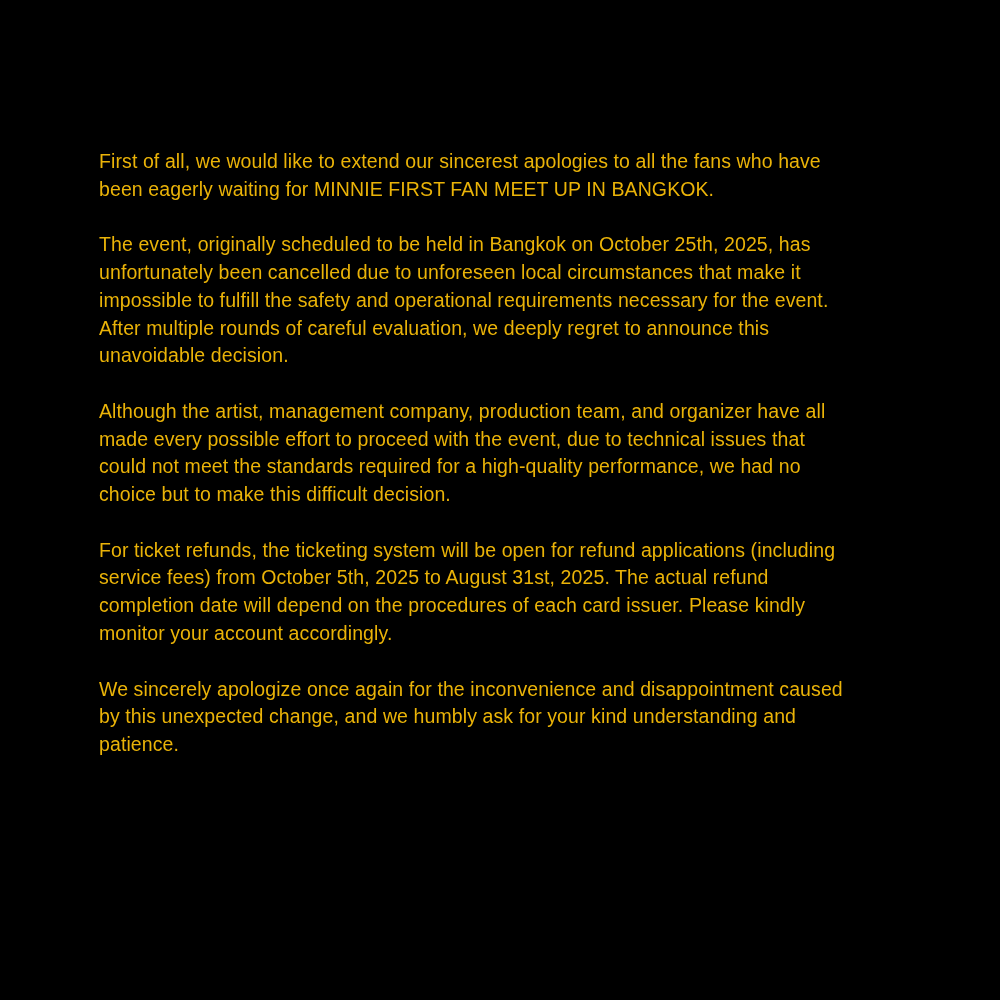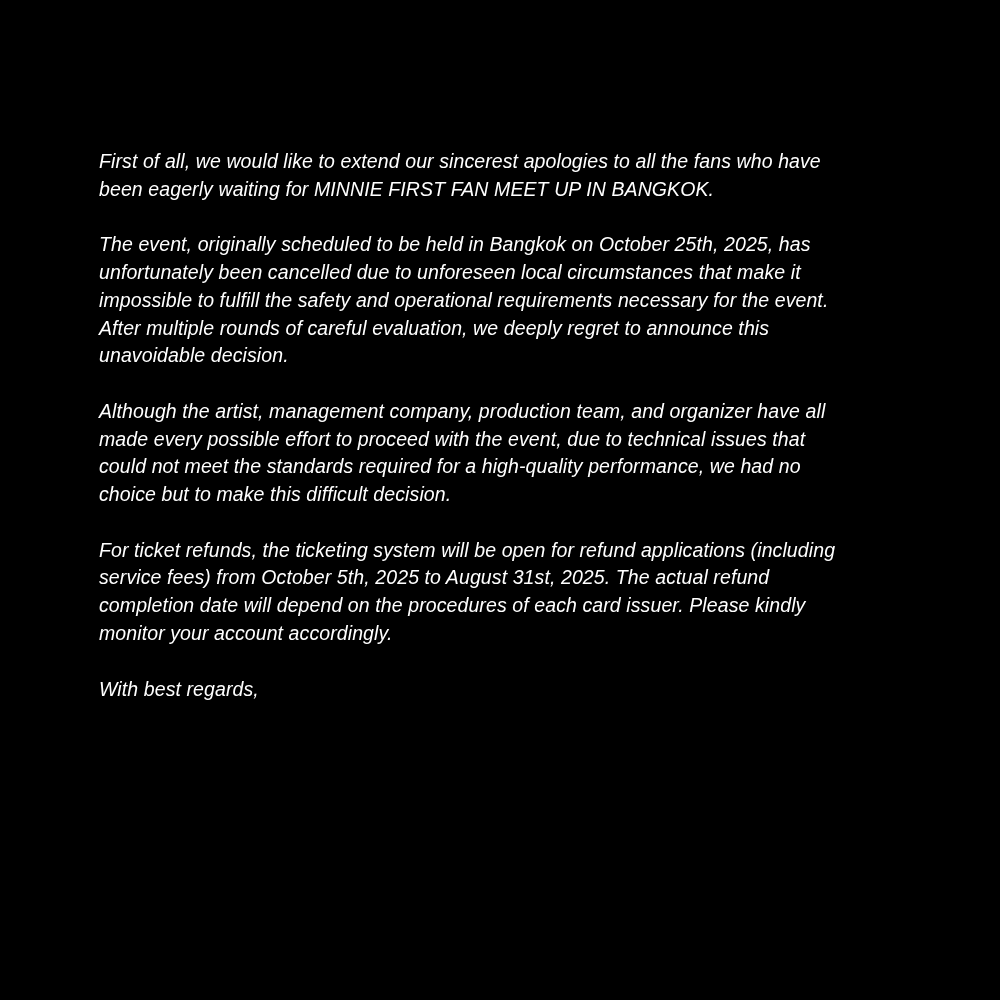--- a/index.html
+++ b/index.html
@@ -12,22 +12,21 @@
     height: 1000px;
     overflow: hidden;
     font-family: "Liberation Sans", "DejaVu Sans", sans-serif;
   }
   .announcement {
     box-sizing: border-box;
     position: absolute;
     top: 148px;
     left: 99px;
     width: 830px;
-    color: #ffffff;
-    font-style: italic;
+    color: #eab308;
   }
   .announcement p {
     margin: 0 0 28px 0;
     font-size: 19.5px;
     line-height: 27.7px;
     font-weight: 400;
     letter-spacing: 0.1px;
     white-space: pre-line;
     text-align: left;
   }
@@ -47,14 +46,16 @@
 After multiple rounds of careful evaluation, we deeply regret to announce this
 unavoidable decision.</p>
   <p>Although the artist, management company, production team, and organizer have all
 made every possible effort to proceed with the event, due to technical issues that
 could not meet the standards required for a high-quality performance, we had no
 choice but to make this difficult decision.</p>
   <p>For ticket refunds, the ticketing system will be open for refund applications (including
 service fees) from October 5th, 2025 to August 31st, 2025. The actual refund
 completion date will depend on the procedures of each card issuer. Please kindly
 monitor your account accordingly.</p>
-  <p class="closing">With best regards,</p>
+  <p>We sincerely apologize once again for the inconvenience and disappointment caused
+by this unexpected change, and we humbly ask for your kind understanding and
+patience.</p>
 </div>
 
 </body></html>

